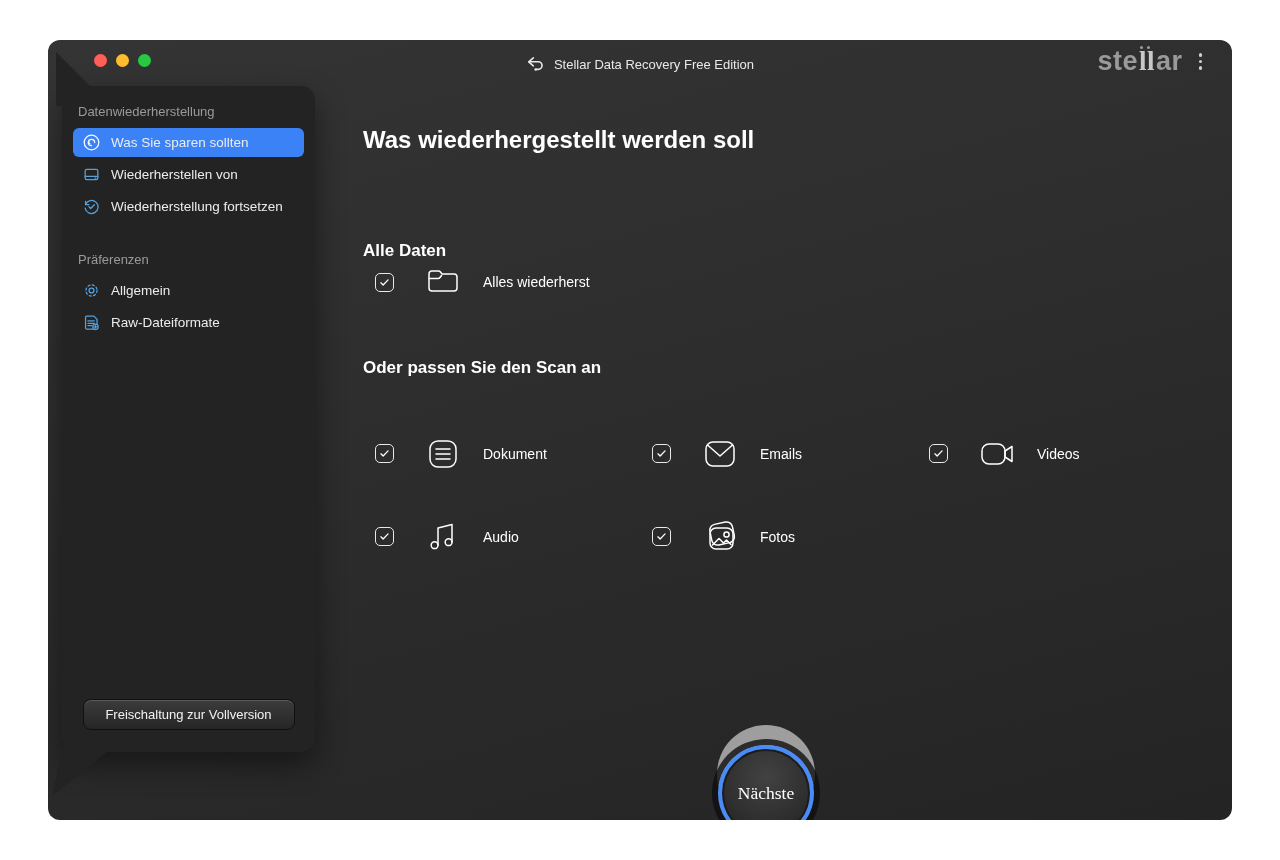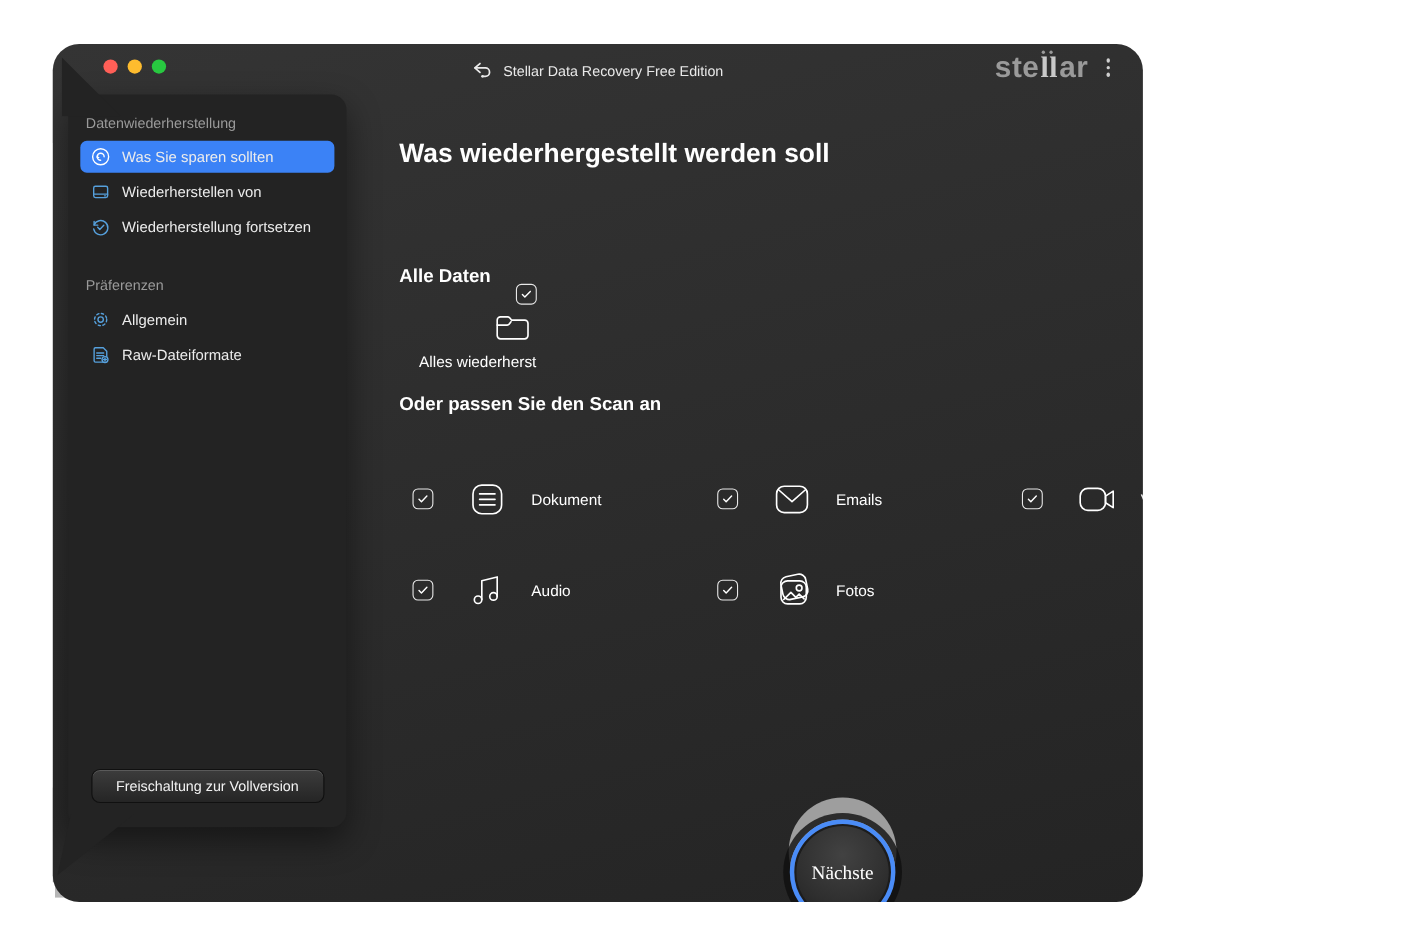--- a/index.html
+++ b/index.html
@@ -1,22 +1,22 @@
 <!DOCTYPE html>
 <html><head>
 <meta charset="utf-8">
 <style>
   * { margin:0; padding:0; box-sizing:border-box; }
   html,body { width:1280px; height:860px; background:#ffffff; font-family:"Liberation Sans", sans-serif; overflow:hidden; }
   .stage { position:relative; width:1280px; height:860px; }
 
   
   .window {
-    position:absolute; left:48px; top:40px; width:991px; height:780px;
-    border-radius:24px;
+    position:absolute; left:48px; top:40px; width:1184px; height:780px;
+    border-radius:12px;
     background:linear-gradient(165deg,#343434 0%, #2d2d2d 45%, #242424 100%);
     overflow:hidden;
   }
 
   
   .artifact { position:absolute; background:#a9a9a9; z-index:0; }
   .artifact.a1 { left:48px; top:62px;  width:8px;  height:68px; }
   .artifact.a2 { left:48px; top:716px; width:8px;  height:86px; }
   .artifact.a3 { left:50px; top:788px; width:38px; height:28px; opacity:.85; }
 
@@ -66,21 +66,21 @@
     font-family:"Liberation Sans", sans-serif;
   }
 
   
   .main { position:absolute; left:315px; top:0; right:0; bottom:0; z-index:2; }
   .h1 { position:absolute; left:0; top:86px; color:#ffffff; font-size:24px; font-weight:700; }
   .sec { position:absolute; left:0; color:#ffffff; font-size:17px; font-weight:700; }
   .sec.all { top:162px;margin-top:39px; }
   .sec.custom { top:318px; }
 
-  .item-row { position:absolute; display:flex; align-items:flex-end;flex-direction:column; }
+  .item-row { position:absolute; display:flex; align-items:center; }
   .row-all { left:0; top:218px; height:48px; }
   .grid { position:absolute; left:0; top:372px; display:grid; grid-template-columns:277px 277px 300px; grid-auto-rows:83px; align-items:center; }
   .item { display:flex; align-items:center; cursor:default; }
 
   .checkbox { width:19px; height:19px; border:1.8px solid #e8e8e8; border-radius:5px; margin-left:12px; display:flex; align-items:center; justify-content:center; cursor:pointer; flex:0 0 auto; }
   .checkbox svg { width:13px; height:13px; stroke:#ffffff; fill:none; stroke-width:2; stroke-linecap:round; stroke-linejoin:round; }
   .type-ic { width:44px; height:44px; margin-left:27px; flex:0 0 auto; }
   .type-ic svg { width:44px; height:44px; stroke:#ffffff; fill:none; stroke-width:1.5; stroke-linecap:round; stroke-linejoin:round; }
   .item-label { margin-left:18px; color:#ffffff; font-size:14px; }
 

